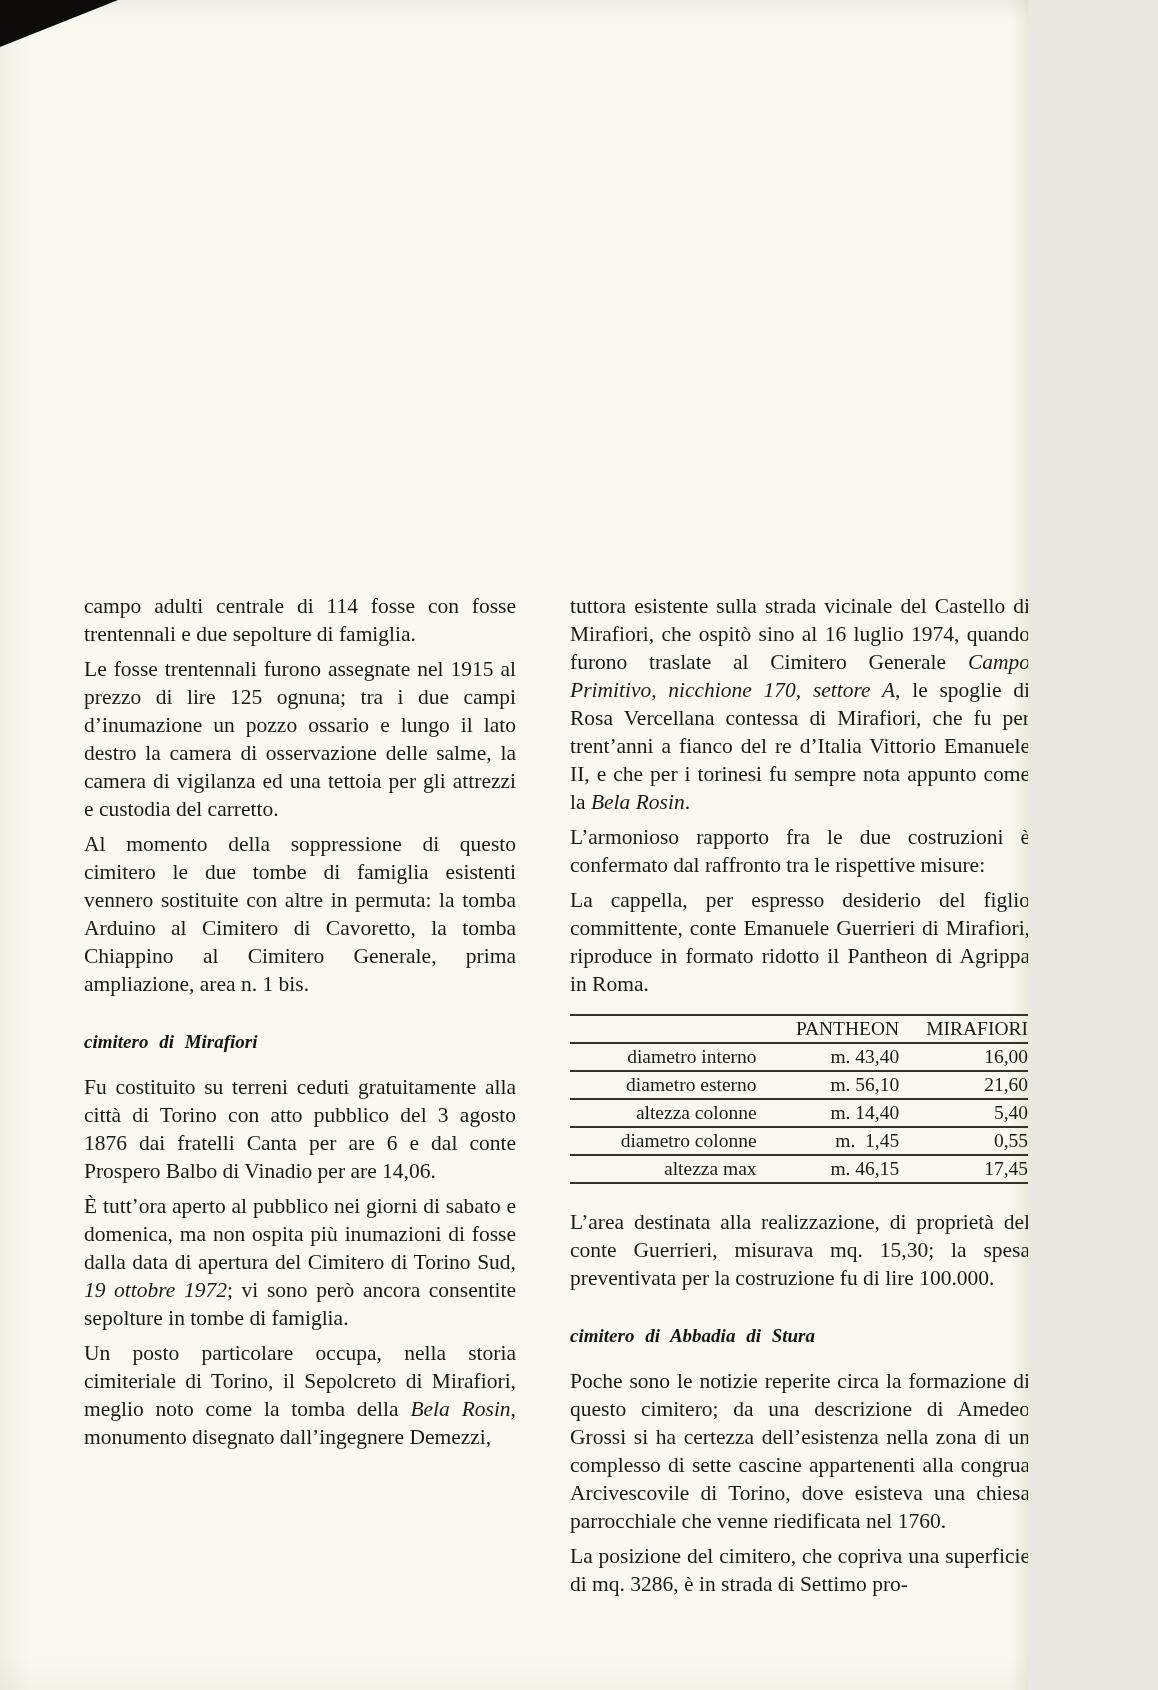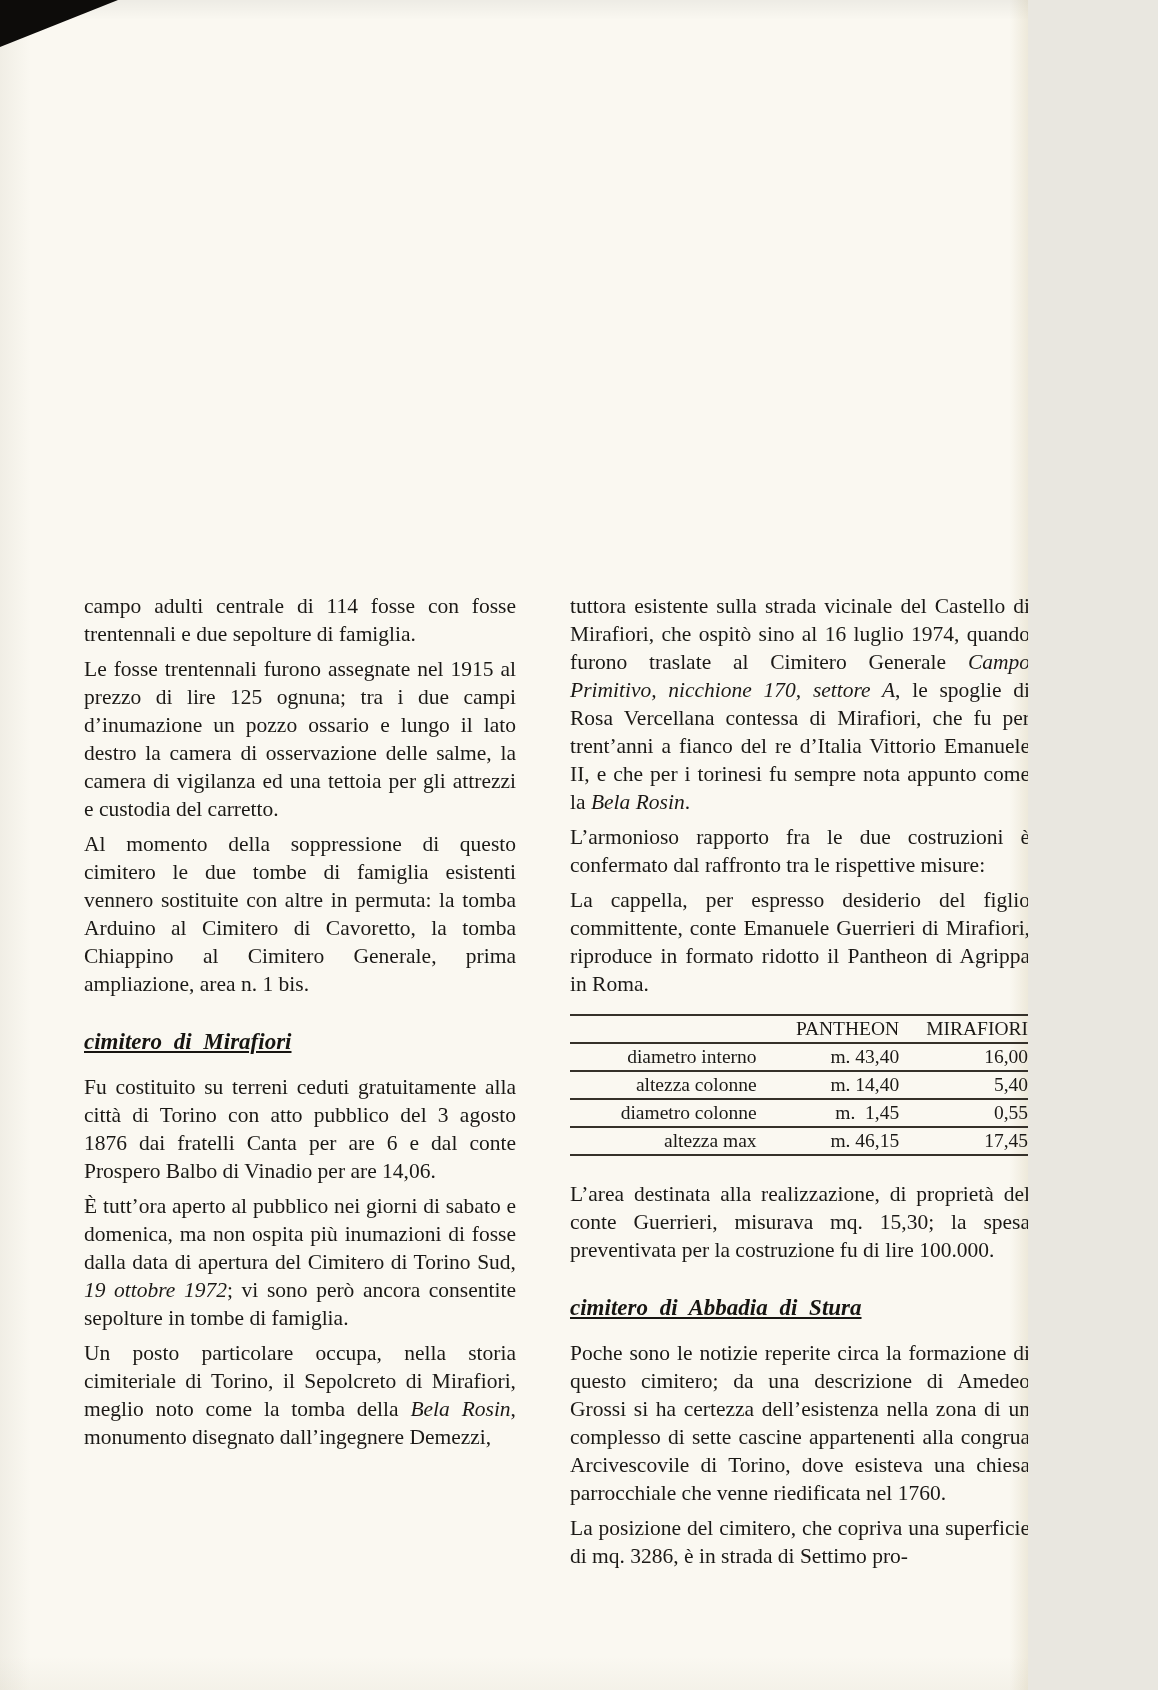--- a/index.html
+++ b/index.html
@@ -46,28 +46,27 @@
     margin: 0 0 7px 0;
     font-size: 21.5px;
     line-height: 28px;
     text-align: justify;
     color: #1b1916;
     font-family: Liberation Serif, serif;
   }
   p.para em { font-style: italic; }
 
   h3.heading {
-    font-size: 23px;
+    font-size: 19px;
     line-height: 28px;
     font-style: italic;
     font-weight: bold;
     word-spacing: 6px;
     margin: 30px 0 17px 0;
     color: #171511;
-    text-decoration: underline;
   }
 
   .table-wrap { margin: 16px 0 24px 0; }
   table.compare {
     width: 100%;
     border-collapse: collapse;
     font-size: 19.5px;
     line-height: 21px;
     color: #1b1916;
   }
@@ -119,20 +118,25 @@
               <th>MIRAFIORI</th>
             </tr>
           </thead>
           <tbody>
               <tr>
                 <td>diametro interno</td>
                 <td>m. 43,40</td>
                 <td>16,00</td>
               </tr>
               <tr>
+                <td>diametro esterno</td>
+                <td>m. 56,10</td>
+                <td>21,60</td>
+              </tr>
+              <tr>
                 <td>altezza colonne</td>
                 <td>m. 14,40</td>
                 <td>5,40</td>
               </tr>
               <tr>
                 <td>diametro colonne</td>
                 <td>m.&nbsp;&nbsp;1,45</td>
                 <td>0,55</td>
               </tr>
               <tr>

